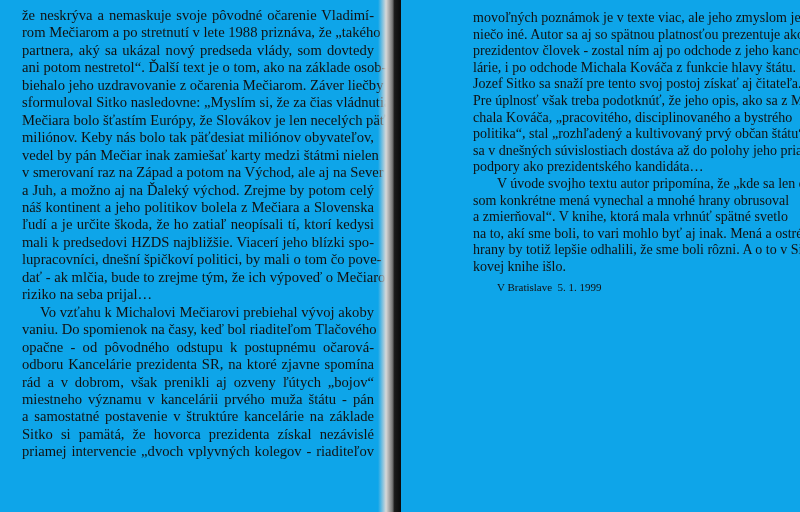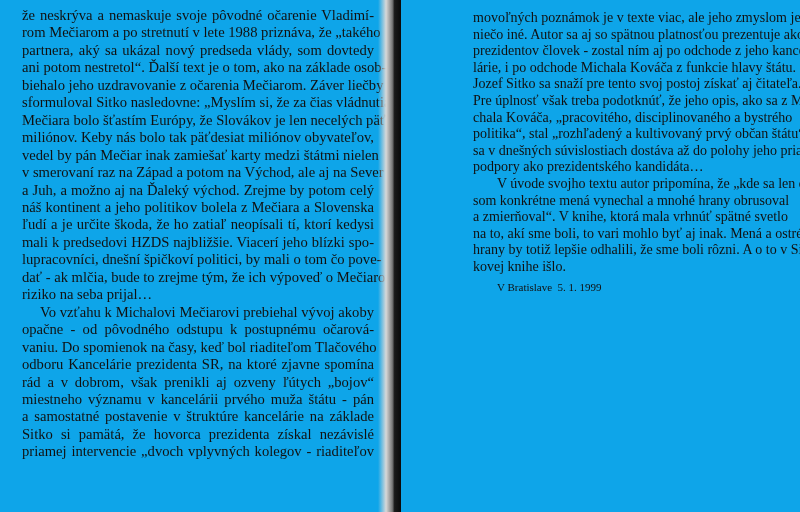--- a/index.html
+++ b/index.html
@@ -104,22 +104,22 @@
         <span class="line">a Juh, a možno aj na Ďaleký východ. Zrejme by potom celý</span>
         <span class="line">náš kontinent a jeho politikov bolela z Mečiara a Slovenska</span>
         <span class="line">ľudí a je určite škoda, že ho zatiaľ neopísali tí, ktorí kedysi</span>
         <span class="line">mali k predsedovi HZDS najbližšie. Viacerí jeho blízki spo-</span>
         <span class="line">lupracovníci, dnešní špičkoví politici, by mali o tom čo pove-</span>
         <span class="line">dať - ak mlčia, bude to zrejme tým, že ich výpoveď o Mečiarovi</span>
         <span class="line last">riziko na seba prijal…</span>
       </div>
       <div>
         <span class="line indent">Vo vzťahu k Michalovi Mečiarovi prebiehal vývoj akoby</span>
+        <span class="line">vaniu. Do spomienok na časy, keď bol riaditeľom Tlačového</span>
         <span class="line">opačne - od pôvodného odstupu k postupnému očarová-</span>
-        <span class="line">vaniu. Do spomienok na časy, keď bol riaditeľom Tlačového</span>
         <span class="line">odboru Kancelárie prezidenta SR, na ktoré zjavne spomína</span>
         <span class="line">rád a v dobrom, však prenikli aj ozveny ľútych „bojov“</span>
         <span class="line">miestneho významu v kancelárii prvého muža štátu - pán</span>
         <span class="line">a samostatné postavenie v štruktúre kancelárie na základe</span>
         <span class="line">Sitko si pamätá, že hovorca prezidenta získal nezávislé</span>
         <span class="line">priamej intervencie „dvoch vplyvných kolegov - riaditeľov</span>
 
       </div>
     </div>
   </div>

